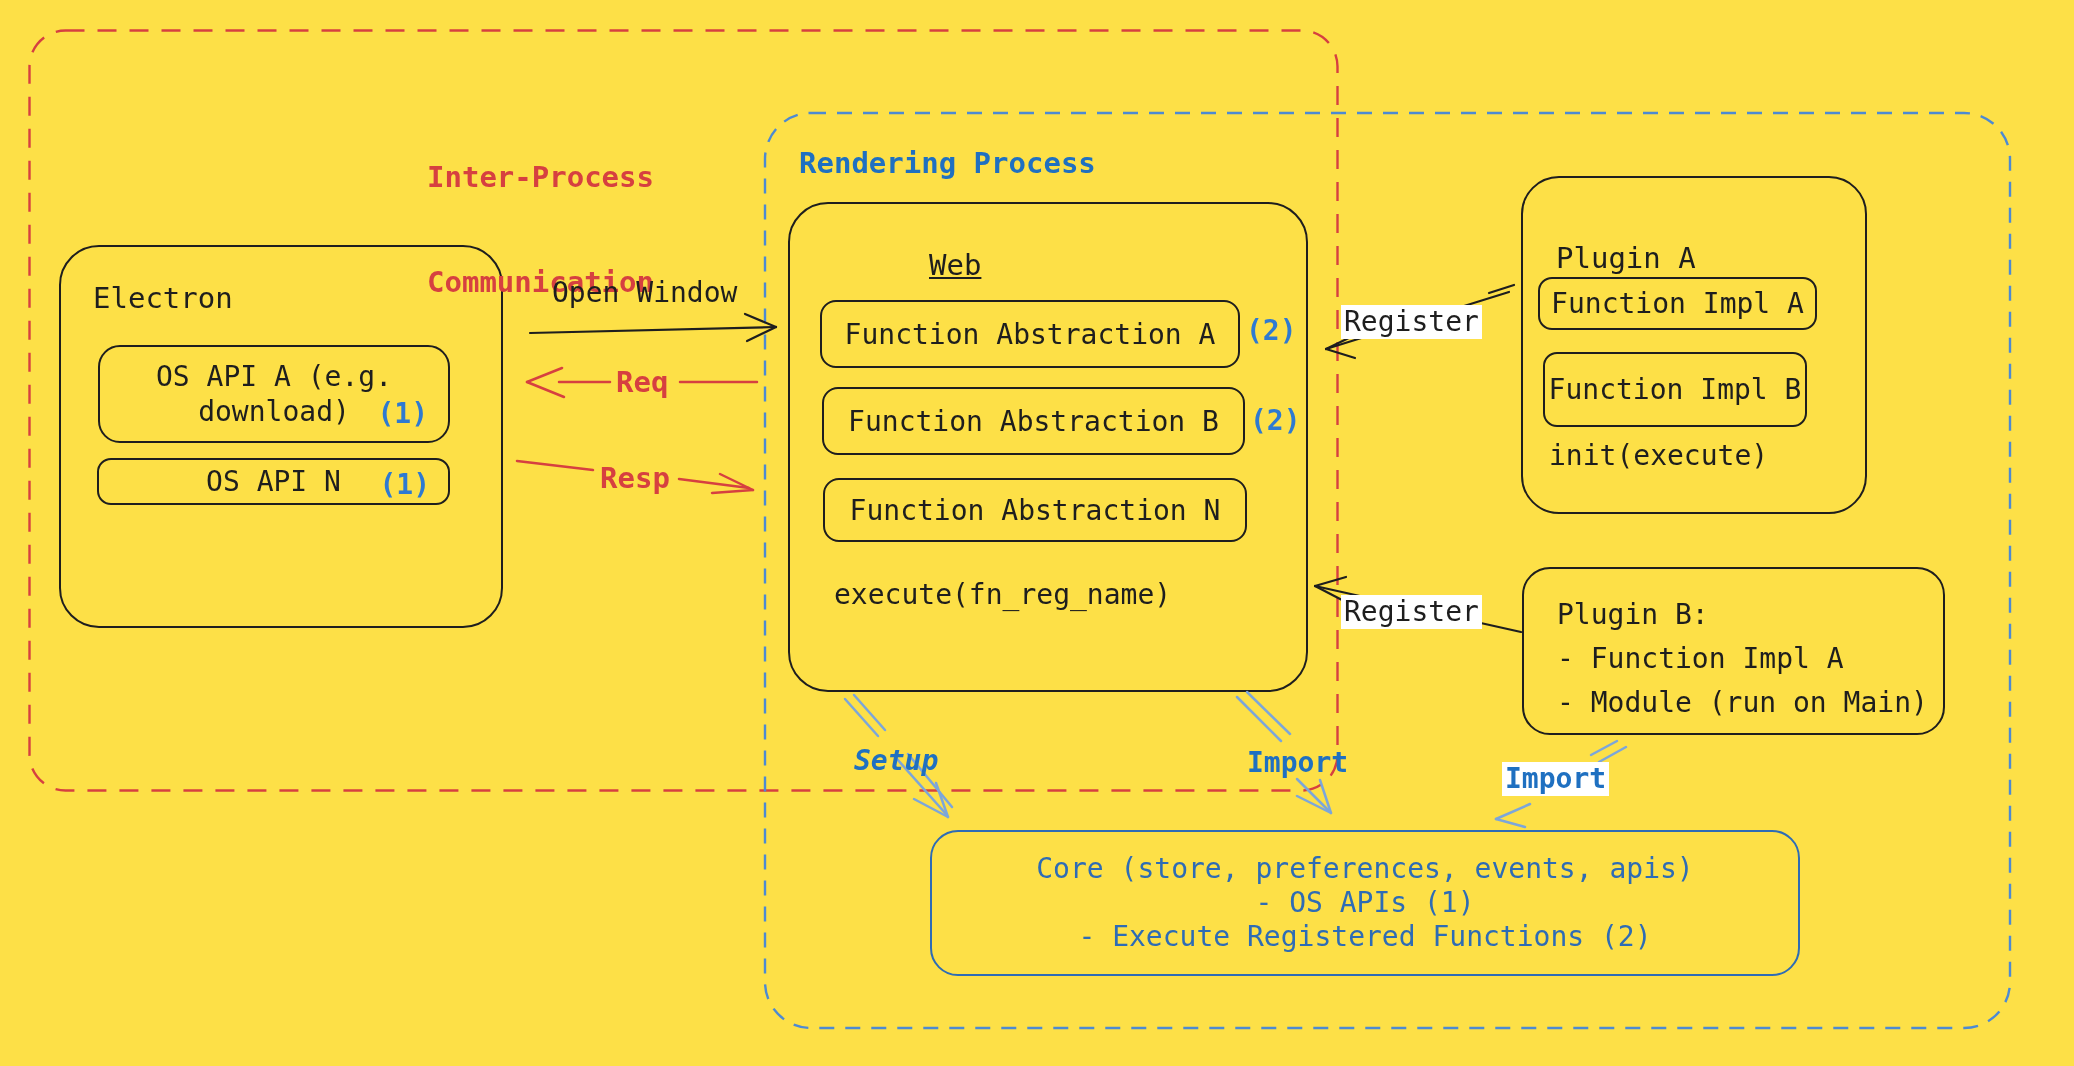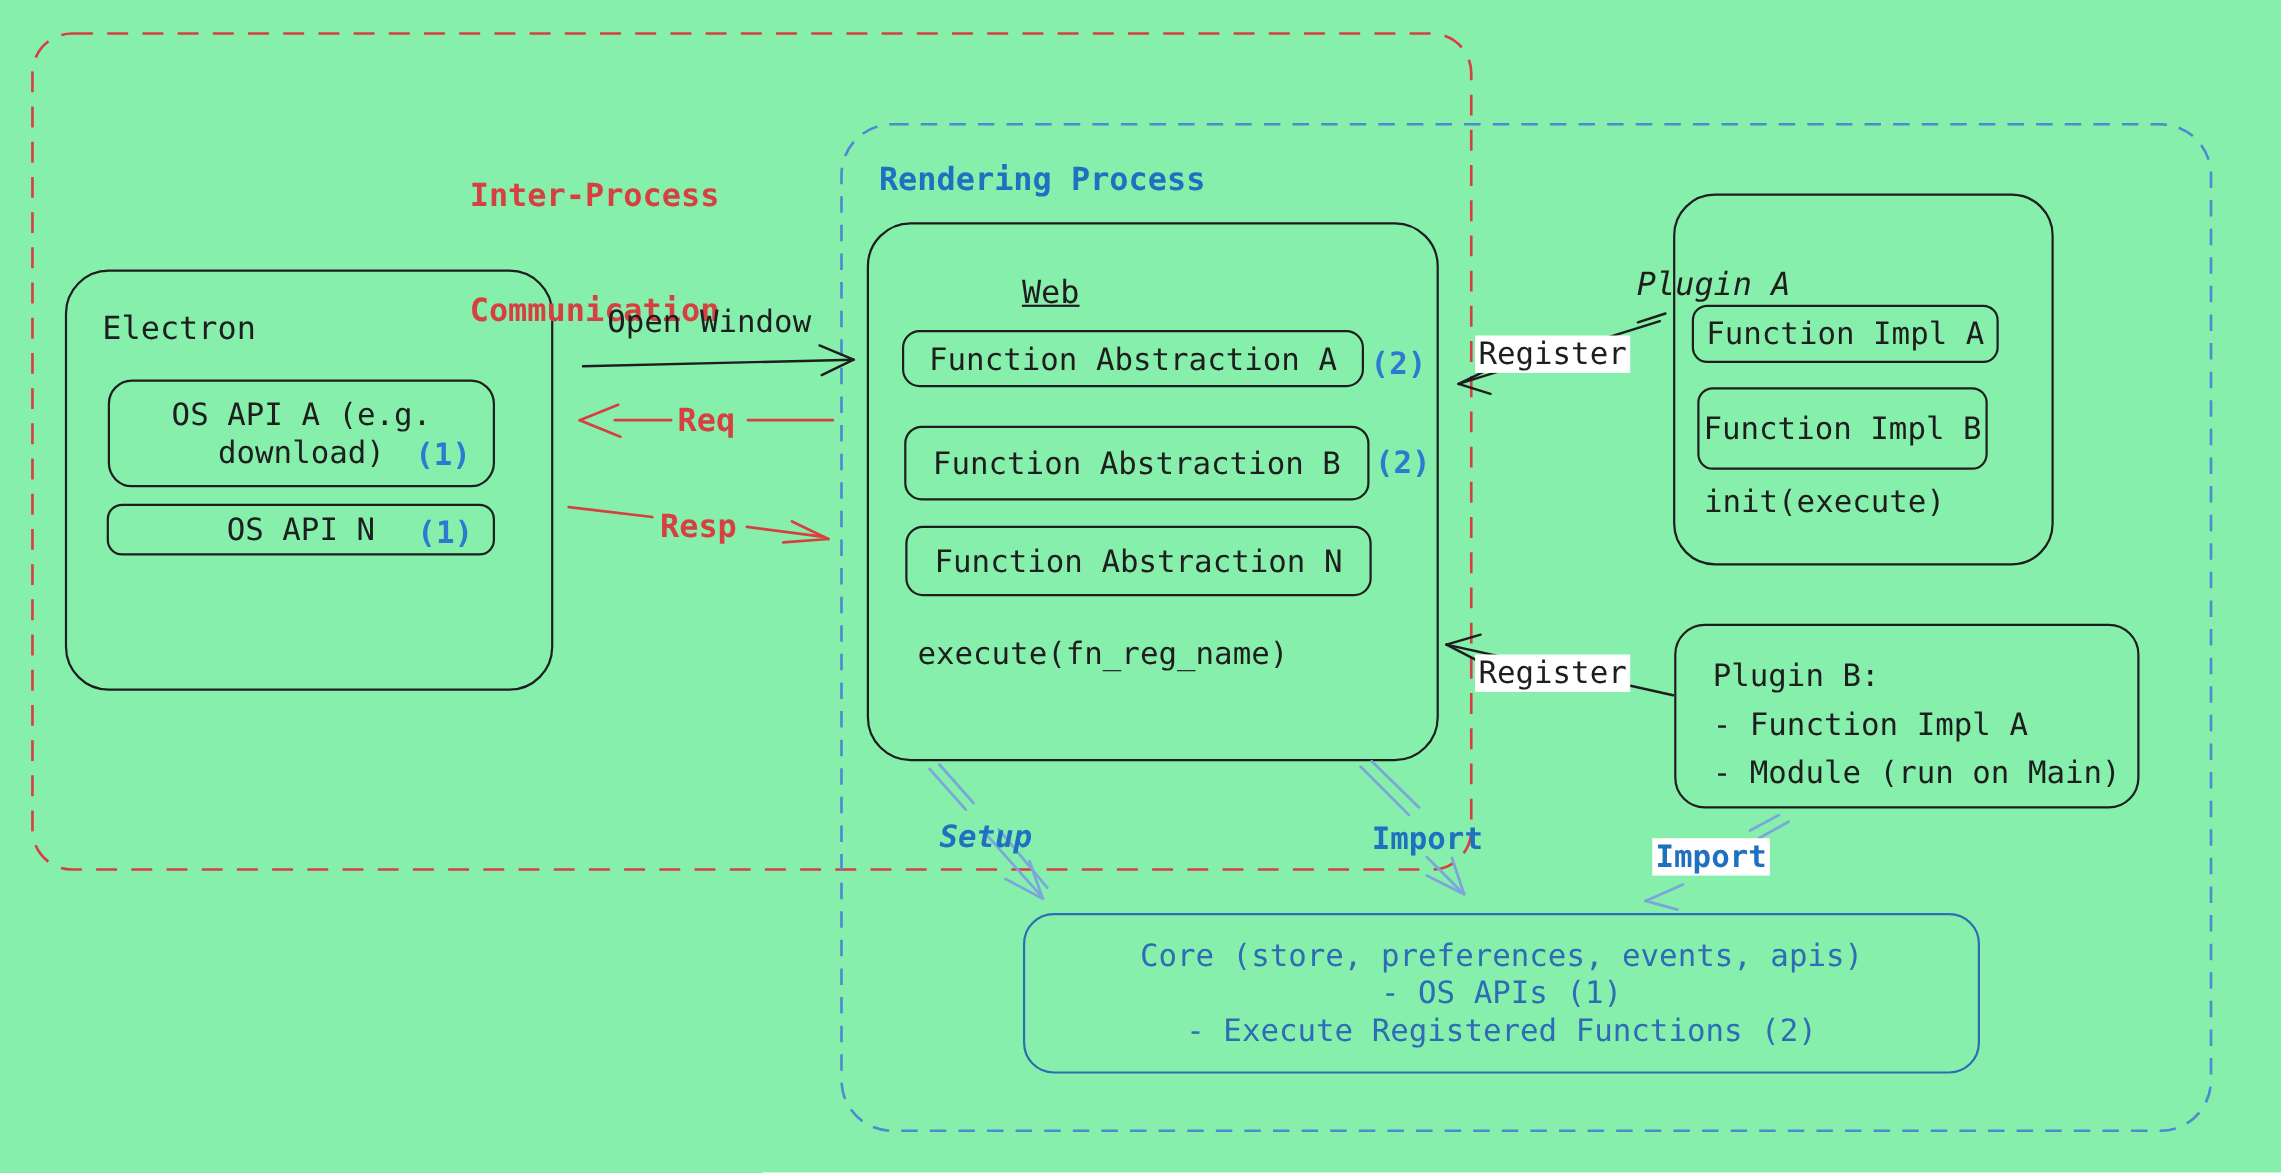--- a/index.html
+++ b/index.html
@@ -8,21 +8,21 @@
     --blue:#1f70c1;
     --marker_blue:#2e7ad1;
     --arrow_blue:#7ca6da;
     --core_blue:#2e6cb5;
     --dashed_blue:#4d8ad2;
   }
   html,body{margin:0;padding:0;background:#ffffff;}
   #canvas{
     position:relative;
     width:2074px;height:1066px;
-    background:#86efac;
+    background:#fde047;
     font-family:"DejaVu Sans Mono","Liberation Mono",monospace;
     color:var(--ink);
     overflow:hidden;
   }
   .abs{position:absolute;}
   svg.layer{position:absolute;left:0;top:0;pointer-events:none;}
   #bg-svg{z-index:0;}
   #arrow-svg{z-index:4;}
   .box{
     position:absolute;
@@ -77,32 +77,32 @@
   </div>
 
   <div class="box center-flex" style="left:97px;top:458px;width:353px;height:47px;border-radius:14px;">
     <div class="fs28 w500">OS API N</div>
     <div class="abs marker fs28" style="right:18px;top:8px;">(1)</div>
   </div>
 
   <div class="box" style="left:788px;top:202px;width:520px;height:490px;border-radius:40px;"></div>
   <div class="label ink fs29 w500" style="left:929px;top:248px;text-decoration:underline;">Web</div>
 
-  <div class="box center-flex fs28 w500" style="left:820px;top:300px;width:420px;height:52px;border-radius:16px;">Function Abstraction A</div>
+  <div class="box center-flex fs28 w500" style="left:820px;top:300px;width:420px;height:68px;border-radius:16px;">Function Abstraction A</div>
   <div class="label marker fs28" style="left:1246px;top:314px;">(2)</div>
 
   <div class="box center-flex fs28 w500" style="left:822px;top:387px;width:423px;height:68px;border-radius:16px;">Function Abstraction B</div>
   <div class="label marker fs28" style="left:1250px;top:404px;">(2)</div>
 
   <div class="box center-flex fs28 w500" style="left:823px;top:478px;width:424px;height:64px;border-radius:16px;">Function Abstraction N</div>
 
   <div class="label ink fs28 w500" style="left:834px;top:578px;">execute(fn_reg_name)</div>
 
   <div class="box" style="left:1521px;top:176px;width:346px;height:338px;border-radius:38px;"></div>
-  <div class="label ink fs29 w500" style="left:1488px;top:241px;font-style:italic;">Plugin A</div>
+  <div class="label ink fs29 w500" style="left:1556px;top:241px;">Plugin A</div>
   <div class="box center-flex fs28 w500" style="left:1538px;top:277px;width:279px;height:53px;border-radius:14px;">Function Impl A</div>
   <div class="box center-flex fs28 w500" style="left:1543px;top:352px;width:264px;height:75px;border-radius:14px;">Function Impl B</div>
   <div class="label ink fs28 w500" style="left:1549px;top:439px;">init(execute)</div>
 
   <div class="box" style="left:1522px;top:567px;width:423px;height:168px;border-radius:28px;padding:24px 0 0 33px;">
     <div class="fs28 w500" style="line-height:44px;">Plugin B:</div>
     <div class="fs28 w500" style="line-height:44px;">- Function Impl A</div>
     <div class="fs28 w500" style="line-height:44px;">- Module (run on Main)</div>
   </div>
 

